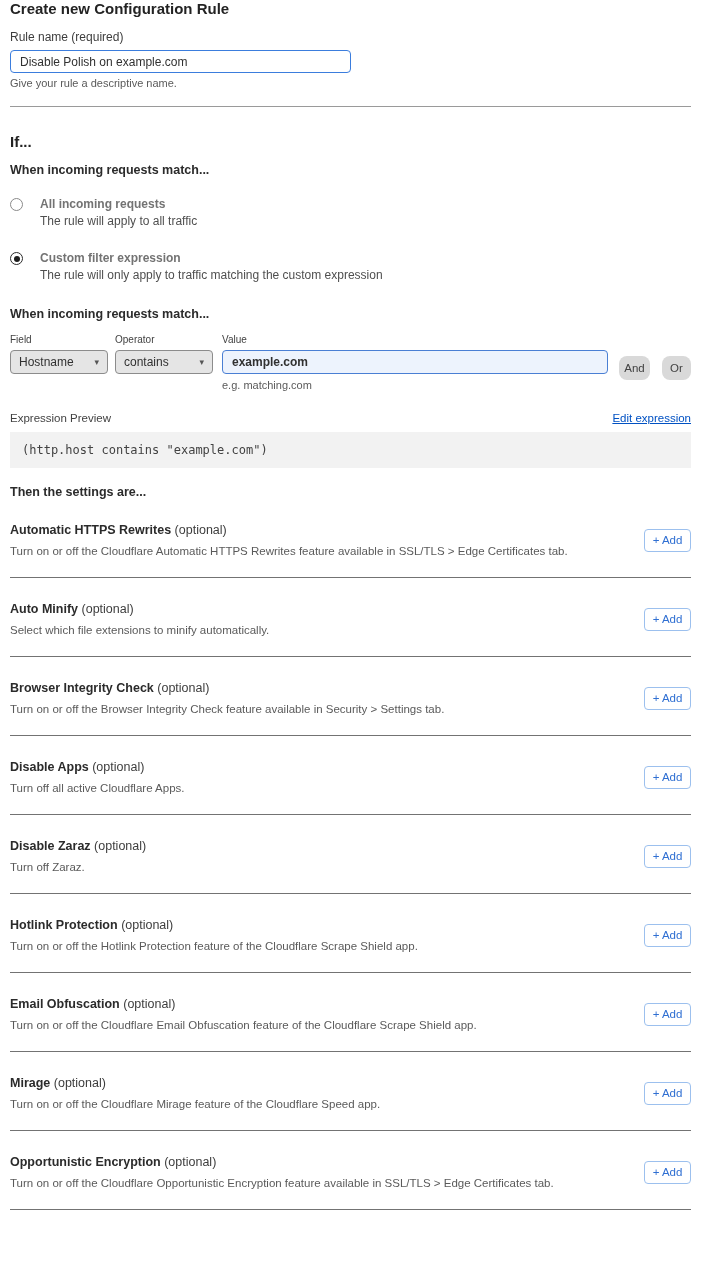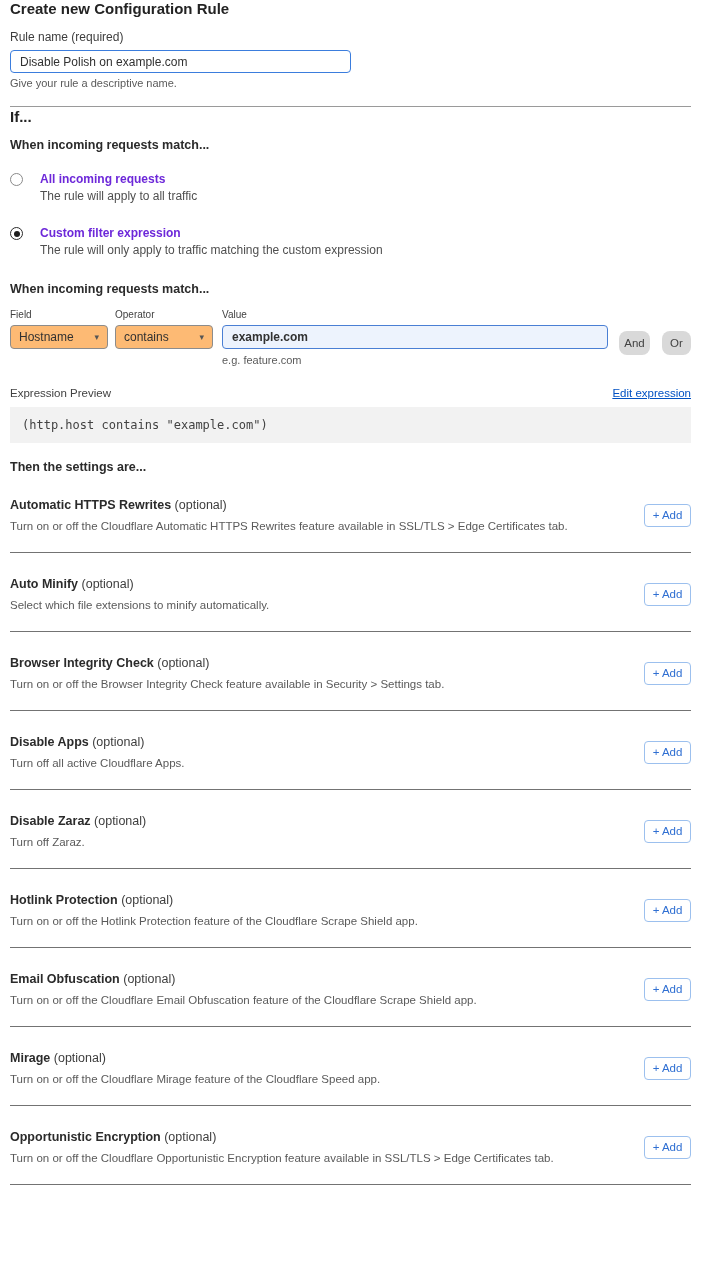--- a/index.html
+++ b/index.html
@@ -18,47 +18,47 @@
     margin-top:6px; width:341px; height:23px;
     border:1.5px solid #3b7ddd; border-radius:4px;
     padding:4px 9px; font-size:12px; color:#313131;
     font-family:"Liberation Sans","DejaVu Sans",sans-serif;
     background:#fff; outline:none; display:block;
   }
   .helper-text { margin-top:4px; font-size:11px; color:#5a5a5a; }
 
   .divider { border:none; border-top:1px solid #9a9a9a; margin-top:17px; }
 
-  .if-heading { margin-top:1px; font-size:15px; font-weight:bold; color:#232323; }
+  .if-heading { margin-top:26px; font-size:15px; font-weight:bold; color:#232323; }
   .match-heading { margin-top:13px; font-size:12.5px; font-weight:bold; color:#2b2b2b; }
 
   .radio-option { display:flex; margin-top:20px; cursor:pointer; }
   .radio-option.second { margin-top:23px; }
   .radio-circle {
     width:13px; height:13px; border:1px solid #8a8a8a; border-radius:50%;
     margin-top:1px; flex:0 0 13px; position:relative; background:#fff;
   }
   .radio-circle.selected { border-color:#2b2b2b; }
   .radio-circle.selected::after {
     content:""; position:absolute; left:2.5px; top:2.5px;
     width:6px; height:6px; border-radius:50%; background:#1d1d1d;
   }
   .radio-texts { margin-left:17px; }
-  .radio-label { display:block; font-size:12px; font-weight:bold; color:#6d28d9; }
+  .radio-label { display:block; font-size:12px; font-weight:bold; color:#737373; }
   .radio-desc { display:block; margin-top:3px; font-size:12px; color:#4f4f4f; }
 
   .builder-heading { margin-top:25px; }
   .builder-row { display:flex; margin-top:13px; align-items:flex-start; }
   .builder-col-label { font-size:10px; color:#424242; display:block; }
   .col-field { width:98px; margin-right:7px; }
   .col-operator { width:98px; margin-right:9px; }
   .col-value { flex:1; }
   .select-box {
     margin-top:5px; height:24px; border:1px solid #8c8c8c; border-radius:4px;
-    background:#fdba74; display:flex; align-items:center; justify-content:space-between;
+    background:#e5e5e5; display:flex; align-items:center; justify-content:space-between;
     padding:0 8px; font-size:12px; color:#313131; cursor:pointer;
   }
   .caret { font-size:9px; color:#555; }
   .value-input {
     margin-top:5px; width:100%; height:24px;
     border:1px solid #4a7fd4; border-radius:4px; background:#edf3fd;
     padding:0 9px; font-size:12px; font-weight:bold; color:#313131;
     font-family:"Liberation Sans","DejaVu Sans",sans-serif; outline:none; display:block;
   }
   .value-hint { margin-top:5px; font-size:11px; color:#5a5a5a; }
@@ -148,21 +148,21 @@
     <div class="col-operator">
       <span class="builder-col-label">Operator</span>
       <div class="select-box">
         <span>contains</span>
         <span class="caret">▾</span>
       </div>
     </div>
     <div class="col-value">
       <span class="builder-col-label">Value</span>
       <input class="value-input" type="text" value="example.com" style="">
-      <div class="value-hint">e.g. feature.com</div>
+      <div class="value-hint">e.g. matching.com</div>
     </div>
     <div class="andor-wrap">
       <button class="andor-btn and-btn">And</button>
       <button class="andor-btn or-btn">Or</button>
     </div>
   </div>
 
   <div class="preview-header">
     <span class="preview-label">Expression Preview</span>
     <span class="edit-link">Edit expression</span>

